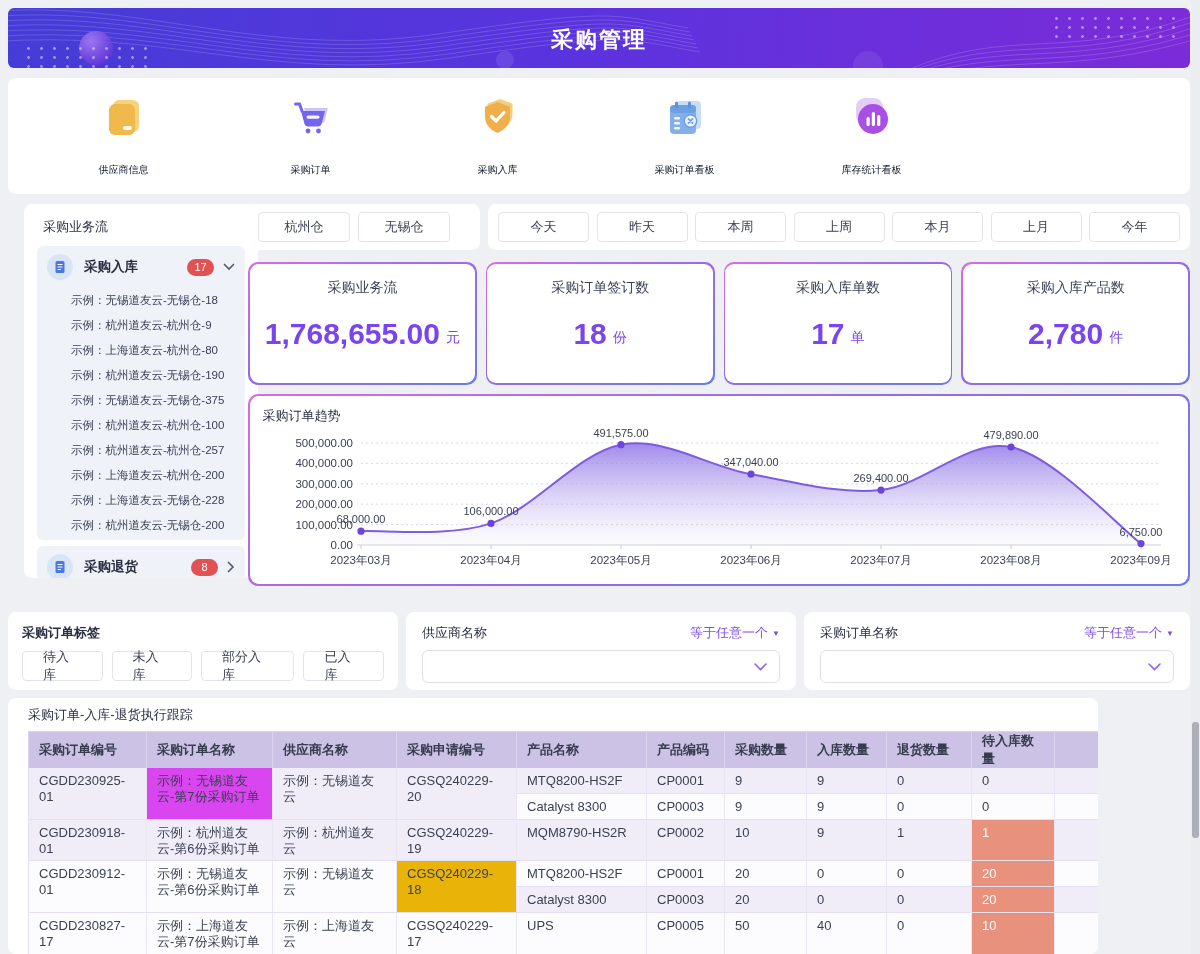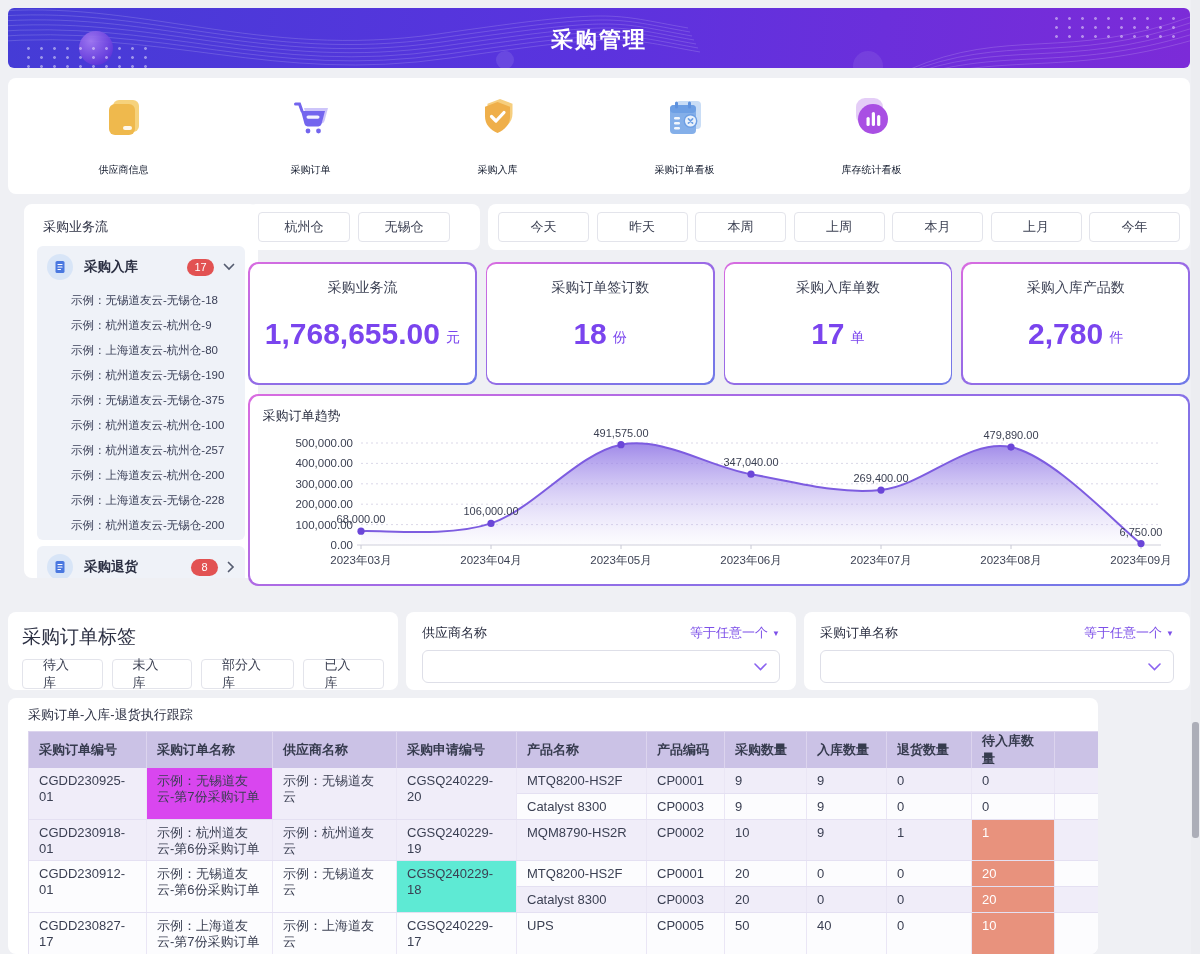--- a/index.html
+++ b/index.html
@@ -57,21 +57,21 @@
   .kpi-unit{font-size:14px;color:#7A44EE;margin-left:6px;padding-top:8px;}
 
   
   .chart-wrap{left:248px;top:394px;width:942px;height:192px;}
   .chart-inner{padding:11px 13px 6px 13px;}
   .chart-title{font-size:13px;color:#2B2F42;}
   #trend-svg{display:block;margin-top:2px;}
 
   
   .ftags{left:8px;top:612px;width:390px;height:78px;padding:12px 14px;}
-  .ftags-title{font-size:19px;font-weight:400;color:#2B2F42;}
+  .ftags-title{font-size:13px;font-weight:700;color:#2B2F42;}
   .ftags-btns{display:flex;gap:9px;margin-top:9px;}
   .btn-tag{padding:0 20px;min-width:78px;}
   .fsel{top:612px;height:78px;padding:12px 16px;}
   .fsel-sup{left:406px;width:390px;}
   .fsel-ord{left:804px;width:386px;}
   .fsel-head{display:flex;align-items:center;justify-content:space-between;}
   .fsel-label{font-size:13px;color:#2B2F42;}
   .fsel-op{font-size:13px;color:#7C4FE8;cursor:pointer;display:flex;align-items:center;gap:4px;}
   .fsel-op .tri{font-size:8px;}
   .fsel-box{margin-top:8px;height:33px;border:1px solid #DEDFE8;border-radius:6px;background:#fff;
@@ -460,21 +460,21 @@
           <td>10</td>
           <td>9</td>
           <td>1</td>
           <td class="hl">1</td>
           <td></td>
         </tr>
         <tr class="row-even">
           <td rowspan="2" style="background: rgb(252, 252, 254);">CGDD230912-01</td>
           <td rowspan="2" style="background: rgb(252, 252, 254);">示例：无锡道友云-第6份采购订单</td>
           <td rowspan="2" style="background: rgb(252, 252, 254);">示例：无锡道友云</td>
-          <td rowspan="2" style="background: #5eead4; margin-top: 48px;">CGSQ240229-18</td>
+          <td rowspan="2" style="background: #eab308; margin-top: 48px;">CGSQ240229-18</td>
           <td>MTQ8200-HS2F</td>
           <td>CP0001</td>
           <td>20</td>
           <td>0</td>
           <td>0</td>
           <td class="hl">20</td>
           <td></td>
         </tr>
         <tr class="row-odd">
           <td>Catalyst 8300</td>

